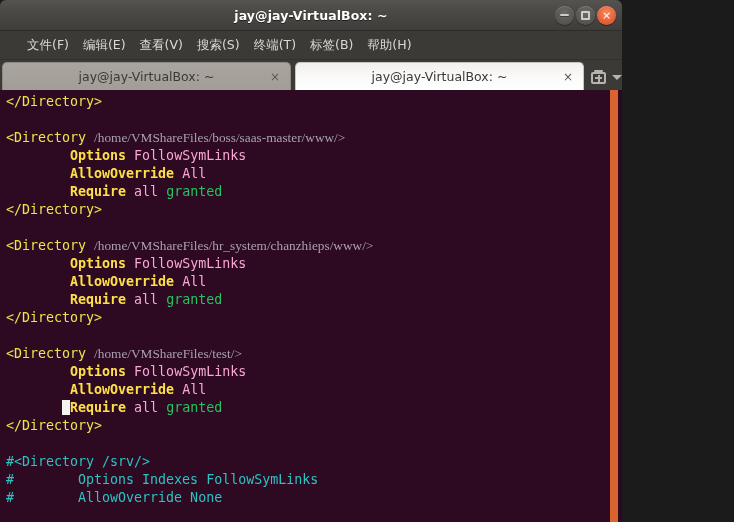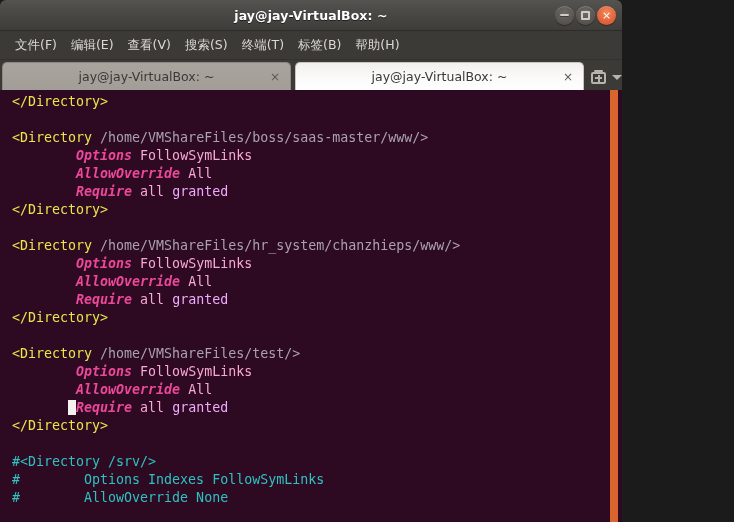--- a/index.html
+++ b/index.html
@@ -79,21 +79,21 @@
     box-sizing: border-box;
     border-radius: 1px;
   }
 
   
   .menubar {
     height: 28px;
     background: #3c3a37;
     display: flex;
     align-items: center;
-    padding-left: 8px;
+    padding-left: 20px;
     border-bottom: 1px solid #323030;
   }
   .menu-item {
     color: #dcd9d4;
     font-size: 12.5px;
     padding: 3px 7px;
     white-space: nowrap;
     user-select: none;
     font-family: "DejaVu Sans", sans-serif;
   }
@@ -192,34 +192,34 @@
 
   
   .terminal {
     position: relative;
     height: 434px;
     background: #2d0922;
     overflow: hidden;
   }
   .term-text {
     position: absolute;
-    left: 11px; top: 0;
+    left: 5px; top: 0;
     padding: 3px 0 0 1px;
     font-family: "DejaVu Sans Mono", monospace;
     font-size: 13.3px;
     line-height: 18px;
     white-space: pre;
     color: #d0cfcc;
   }
   .ln { height: 18px; }
   .c-tag    { color: #e8e84a; }        
-  .c-path   { color: #a9a2b0; }        
-  .c-dir    { color: #ec4899; font-weight: bold; font-style: italic; }  
+  .c-path   { color: #a9a2b0; font-family: Liberation Serif, serif; }        
+  .c-dir    { color: #fde047; font-weight: bold; }  
   .c-val    { color: #f9a8d4; }        
-  .c-val2   { color: #f0abfc; }        
+  .c-val2   { color: #22c55e; }        
   .c-comment{ color: #2ec2c2; text-align: right; }        
   .cursor {
     display: inline-block;
     width: 8px;
     height: 15px;
     background: #f5f3f0;
     vertical-align: -3px;
   }
 
   .statusline {

